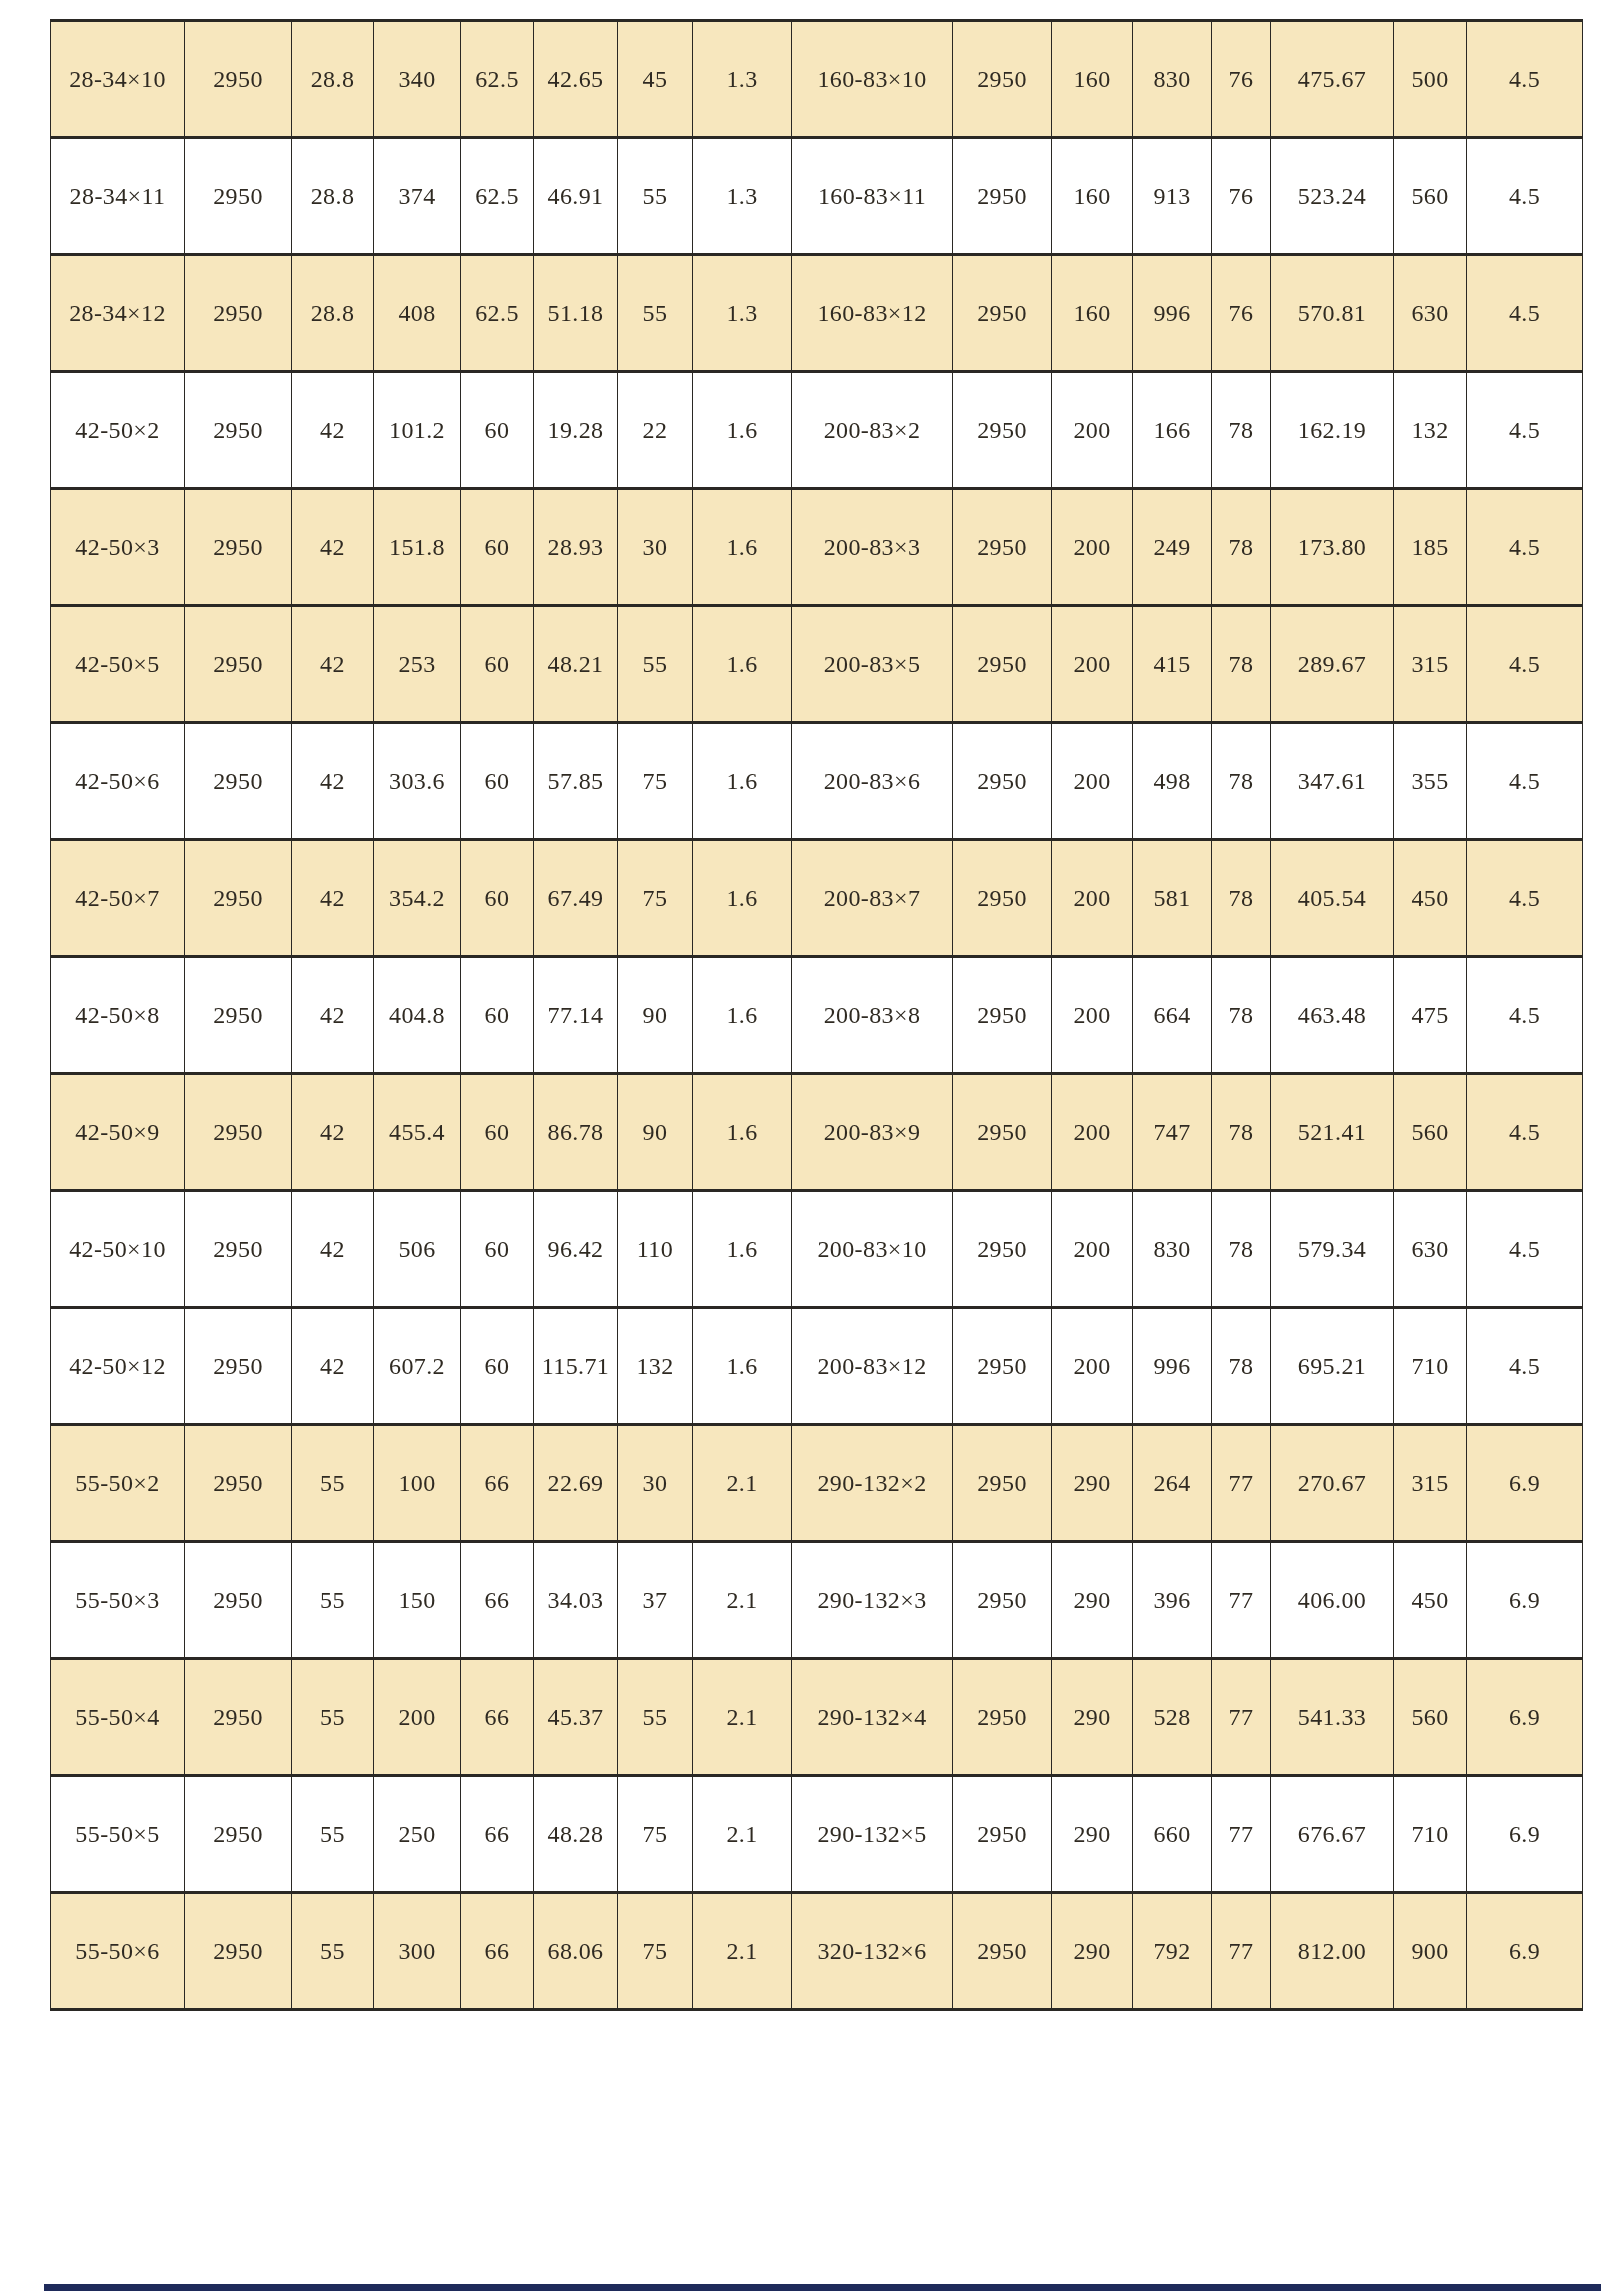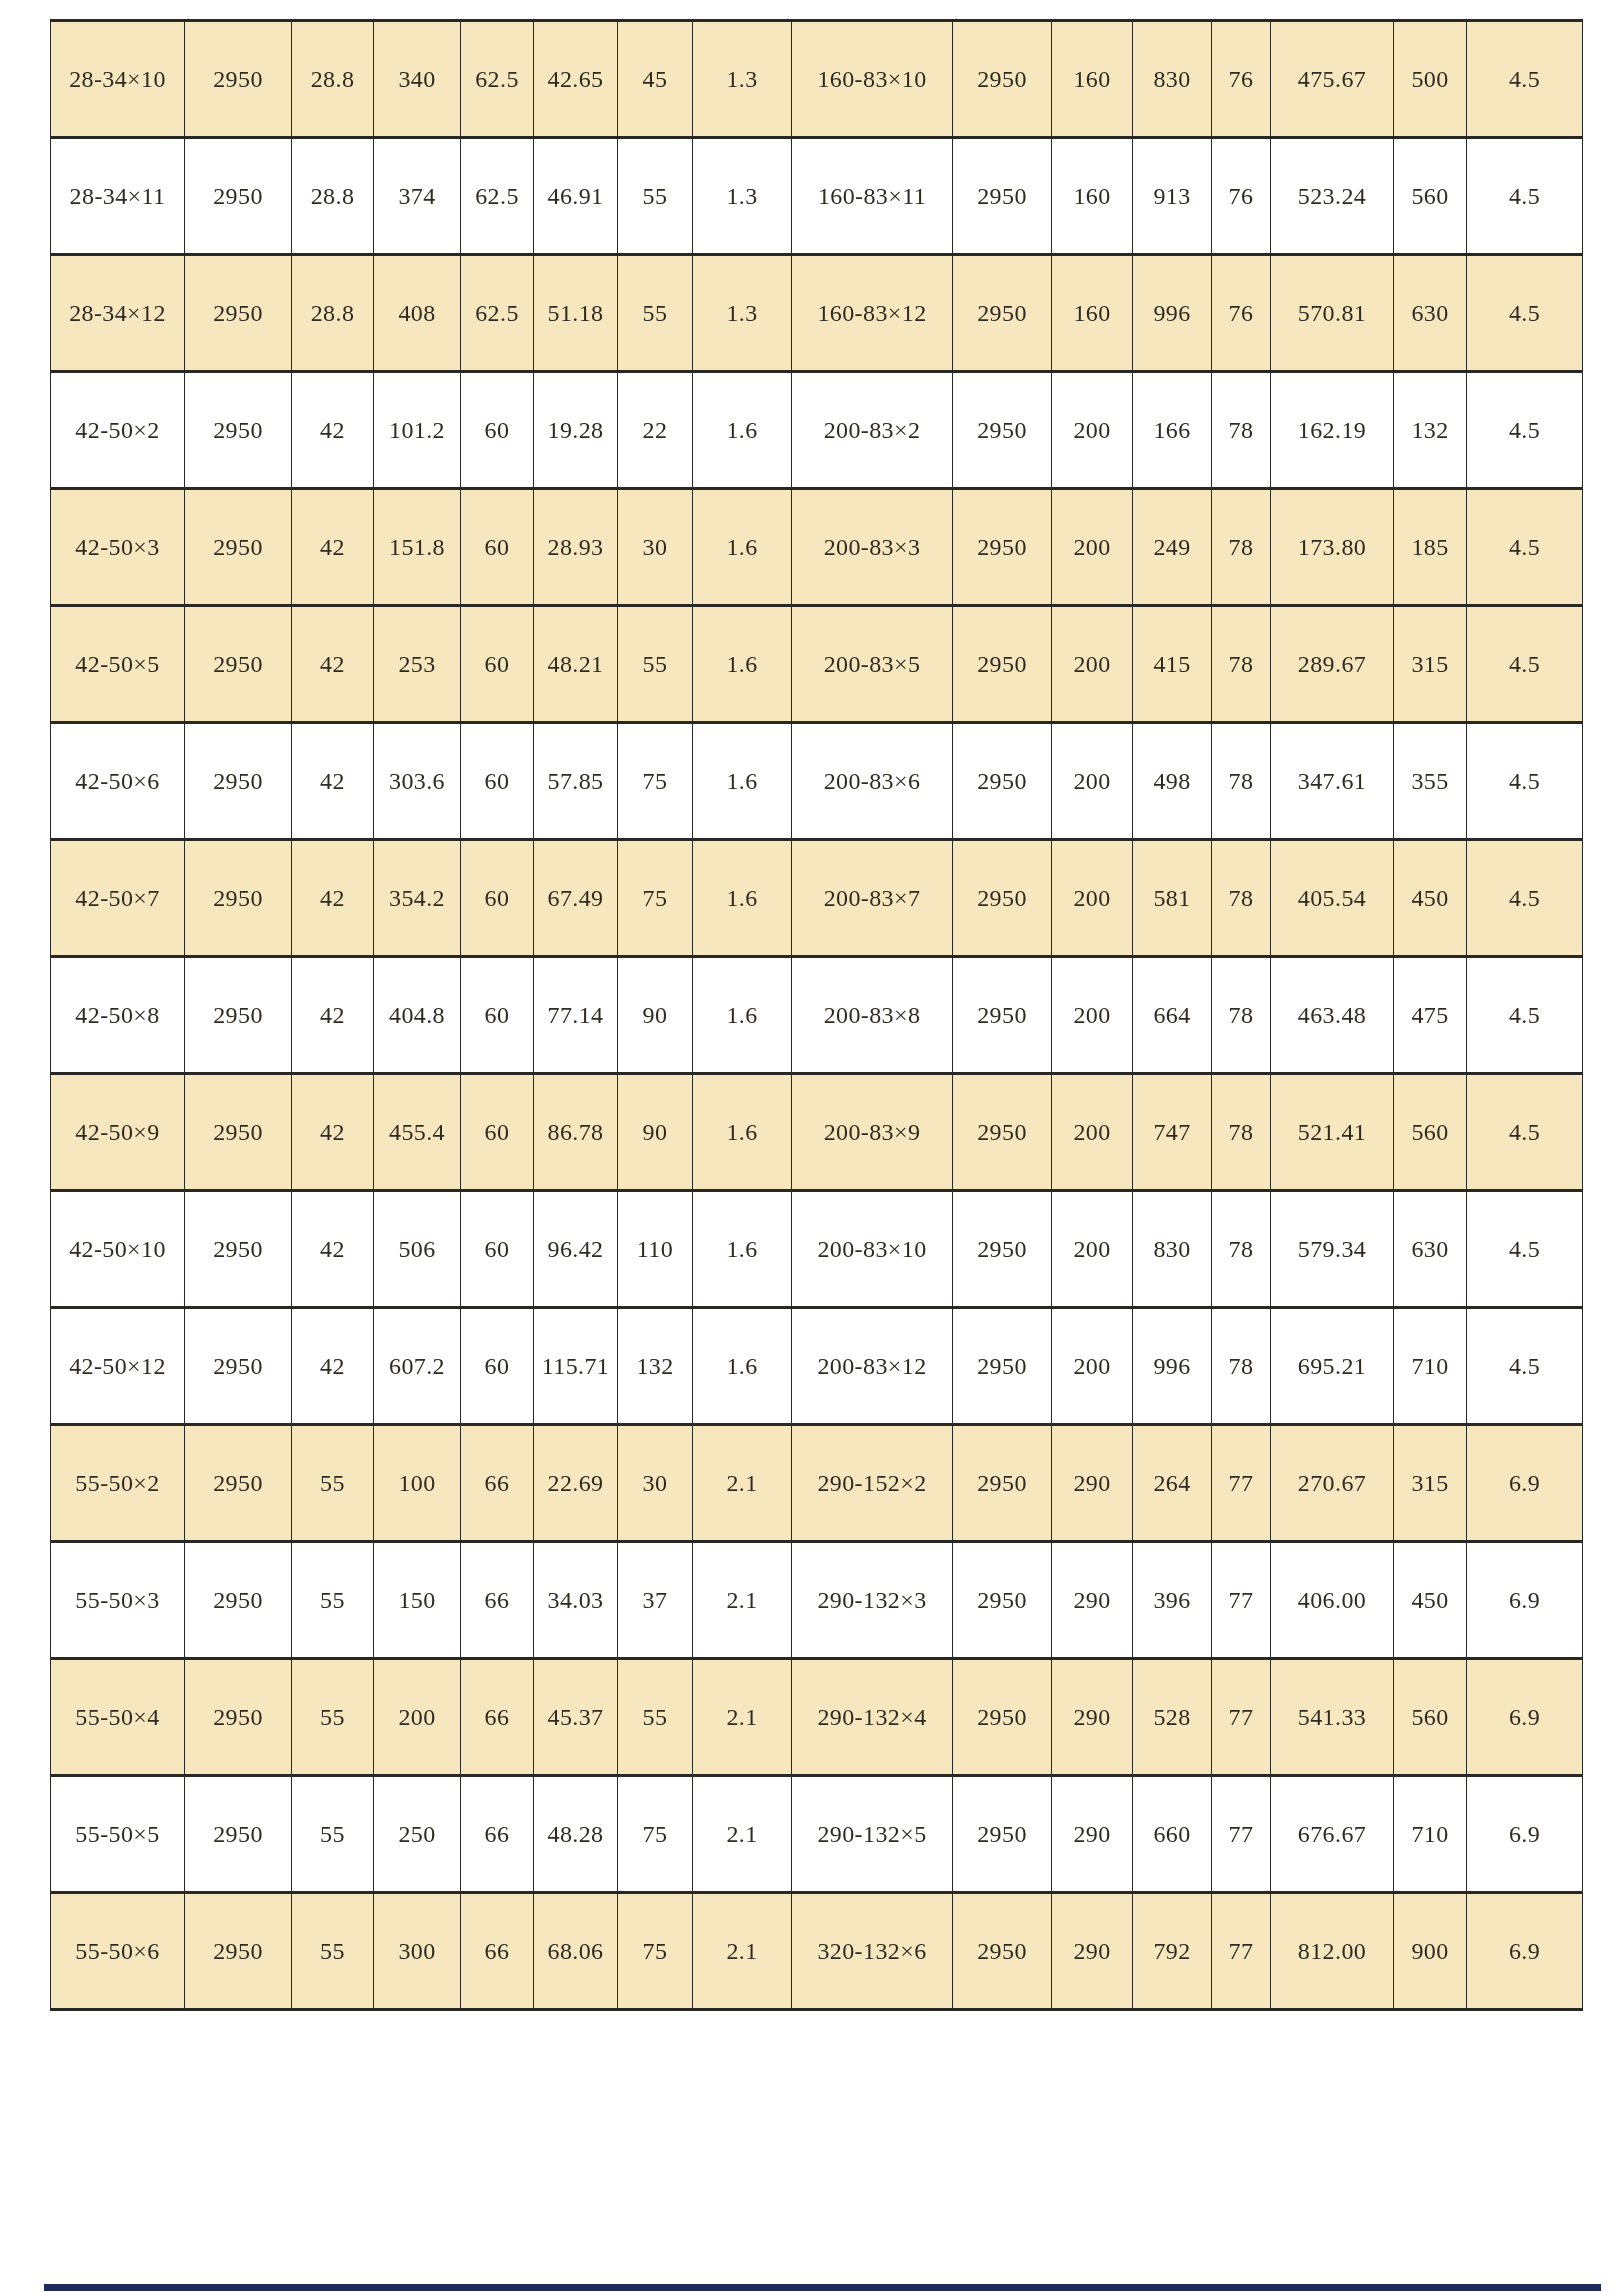--- a/index.html
+++ b/index.html
@@ -295,21 +295,21 @@
         </tr>
         <tr class="odd">
           <td>55-50×2</td>
           <td>2950</td>
           <td>55</td>
           <td>100</td>
           <td>66</td>
           <td>22.69</td>
           <td>30</td>
           <td>2.1</td>
-          <td>290-152×2</td>
+          <td>290-132×2</td>
           <td>2950</td>
           <td>290</td>
           <td>264</td>
           <td>77</td>
           <td>270.67</td>
           <td>315</td>
           <td>6.9</td>
         </tr>
         <tr class="even">
           <td>55-50×3</td>

